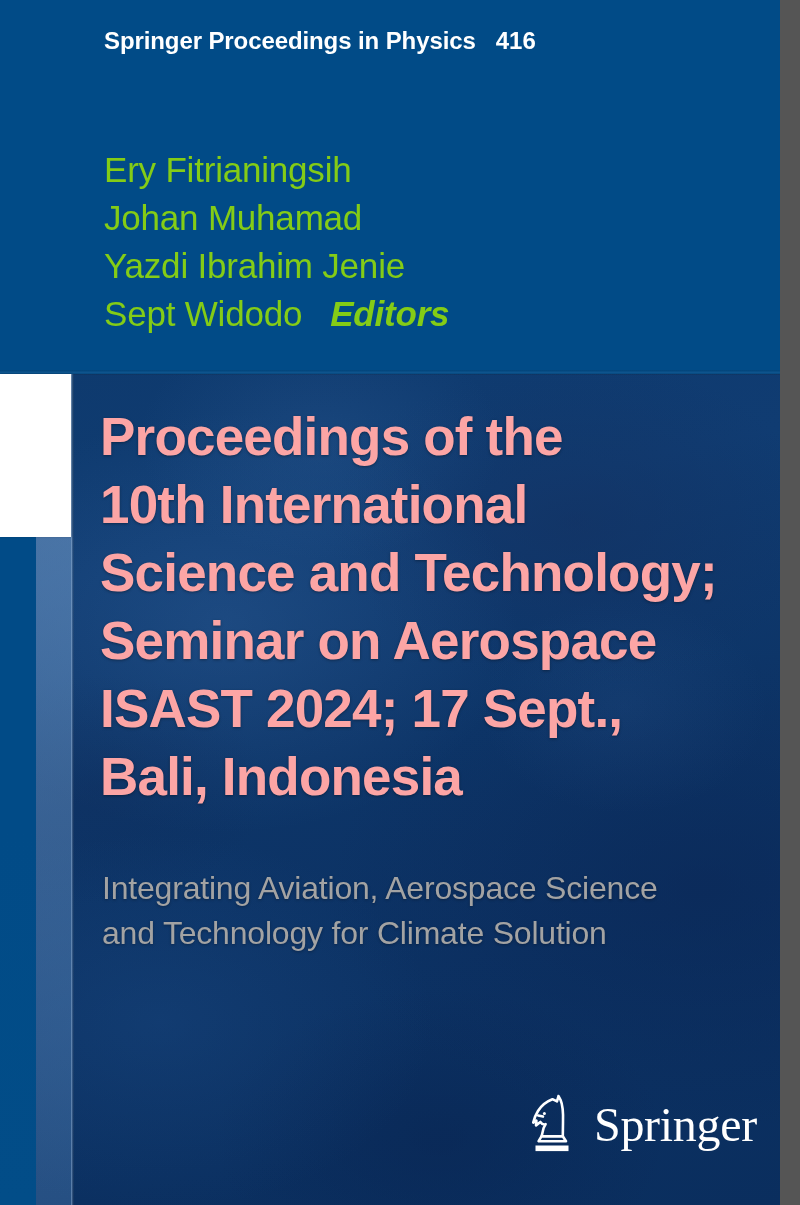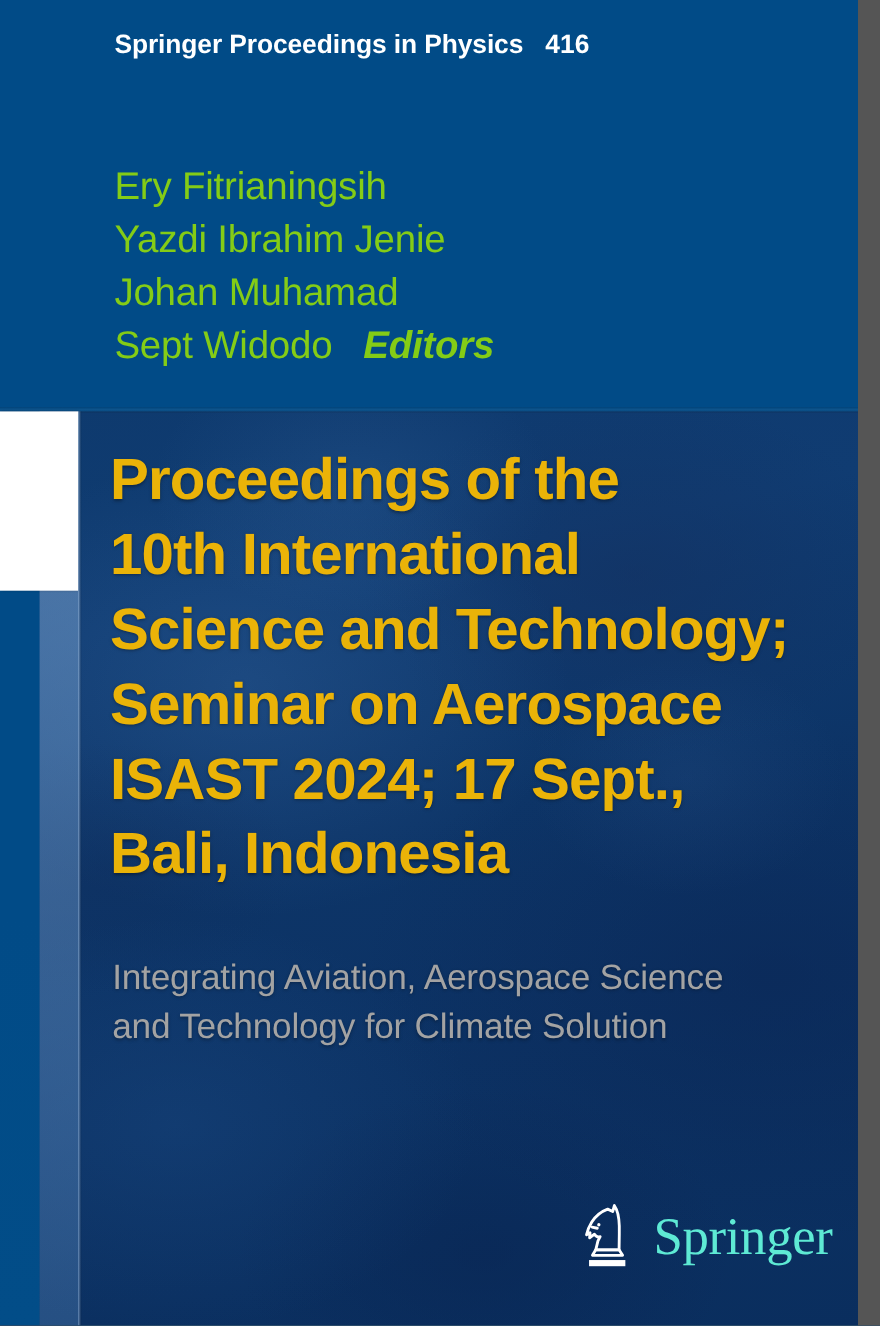--- a/index.html
+++ b/index.html
@@ -120,21 +120,21 @@
     font-weight: bold;
     margin-left: 28px;
     text-align: center;
   }
 
   
   .title {
     position: absolute;
     left: 100px; top: 403px;
     width: 660px;
-    color: #eab308;
+    color: #fca5a5;
     text-shadow: 0 1px 3px rgba(0,0,0,0.35);
   }
   .title-line {
     font-size: 53px;
     font-weight: bold;
     line-height: 68px;
     letter-spacing: -0.8px;
     white-space: nowrap;
   }
 
@@ -158,21 +158,21 @@
   .logo {
     position: absolute;
     left: 524px; top: 1092px;
     display: flex;
     align-items: center;
   }
   .logo-knight { display: block; }
   .logo-word {
     font-family: "Liberation Serif", serif;
     font-size: 48px;
-    color: #5eead4;
+    color: #ffffff;
     margin-left: 14px;
     line-height: 1;
     letter-spacing: -0.3px;
   }
 </style>
 </head>
 <body>
 
 <div class="cover">
 
@@ -185,22 +185,22 @@
   <div class="left-strip-edge"></div>
   <div class="white-block"></div>
 
   <div class="series">
     <span class="series-title">Springer Proceedings in Physics</span>
     <span class="series-volume">416</span>
   </div>
 
   <div class="editors">
     <div class="editor-line">Ery Fitrianingsih</div>
+    <div class="editor-line">Johan Muhamad</div>
     <div class="editor-line">Yazdi Ibrahim Jenie</div>
-    <div class="editor-line">Johan Muhamad</div>
     <div class="editor-line">
       <span>Sept Widodo</span><span class="editors-role">Editors</span>
     </div>
   </div>
 
   <div class="title">
     <div class="title-line">Proceedings of the</div>
     <div class="title-line">10th International</div>
     <div class="title-line">Science and Technology;</div>
     <div class="title-line">Seminar on Aerospace</div>

